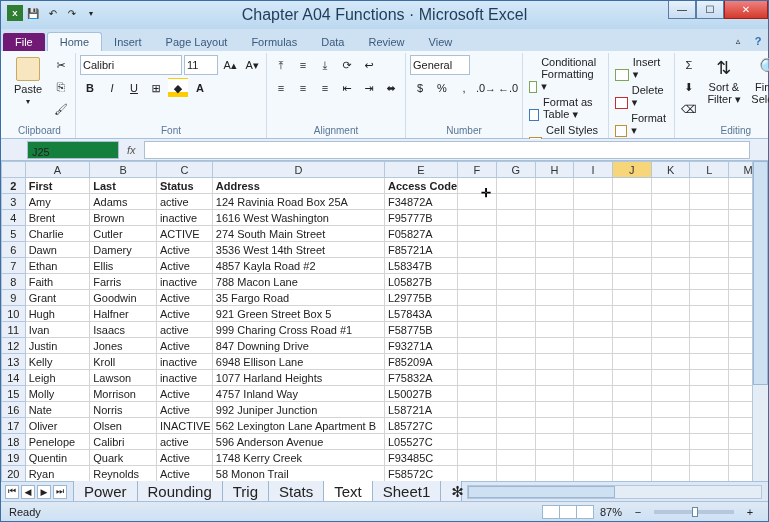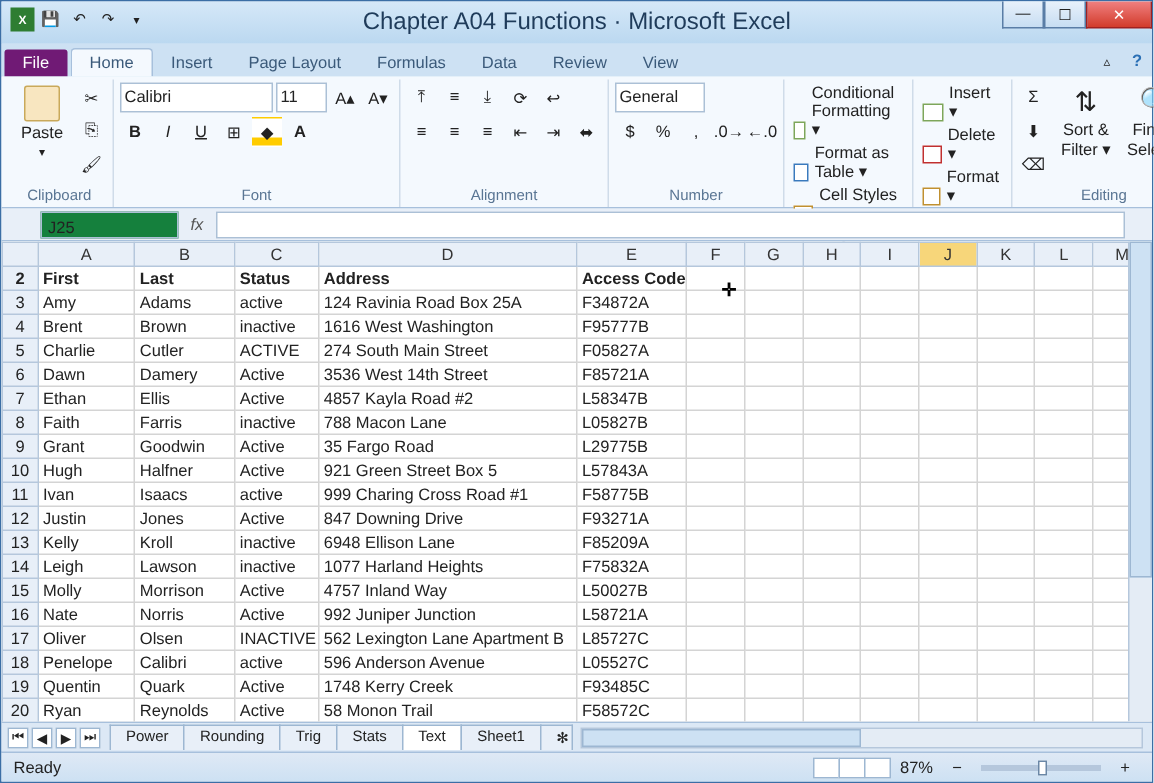--- a/index.html
+++ b/index.html
@@ -35,21 +35,21 @@
 .fxbar{flex:1;height:18px;border:1px solid #abc0d6;background:#fff;margin-right:18px}
 .sheet{flex:1;overflow:hidden;position:relative;background:#fff}
 table{border-collapse:collapse;table-layout:fixed;width:100%}
 th,td{border:1px solid #d4d4d4;height:16px;padding:0 3px;font-size:11px;text-align:left;white-space:nowrap;overflow:hidden}
 th{background:#e8eff8;font-weight:normal;text-align:center;color:#333;border-color:#b5c7dc}
 td.rh{background:#e8eff8;text-align:center;border-color:#b5c7dc;width:22px}
 tr.hdr td{font-weight:bold}
 .sheettabs{height:20px;background:#dce8f5;border-top:1px solid #a7c0dc;display:flex;align-items:center;padding-left:4px;gap:0}
 .sheettabs .nav{display:flex;gap:2px;margin-right:6px}
 .sheettabs .nav span{width:14px;height:14px;border:1px solid #9db7d2;background:#fff;font-size:9px;display:flex;align-items:center;justify-content:center;cursor:pointer}
-.stab{padding:2px 10px;background:#e8eff8;border:1px solid #9db7d2;border-bottom:none;font-size:10px;cursor:pointer;margin-right:-1px}
+.stab{padding:2px 10px;background:#e8eff8;border:1px solid #9db7d2;border-bottom:none;font-size:15px;cursor:pointer;margin-right:-1px}
 .stab.active{background:#fff;font-weight:normal}
 .hscroll{flex:1;margin:0 6px;height:14px;background:#e4ecf5;border:1px solid #b5c7dc;position:relative}
 .hscroll .thumb{position:absolute;left:0;top:0;width:50%;height:100%;background:#cde1f3;border:1px solid #9db7d2}
 .status{height:20px;background:linear-gradient(#dfe9f5,#cde1f3);border-top:1px solid #a7c0dc;display:flex;align-items:center;justify-content:space-between;padding:0 8px;font-size:10px}
 .status .right{display:flex;align-items:center;gap:6px}
 .viewbtns{display:flex}
 .viewbtns span{width:18px;height:14px;border:1px solid #9db7d2;background:#fff;margin-left:-1px;cursor:pointer}
 .zslider{width:80px;height:4px;background:#b5c7dc;position:relative}
 .zslider .thumb{position:absolute;left:38px;top:-3px;width:6px;height:10px;background:#fff;border:1px solid #6a87a6}
 .cursor-plus{position:absolute;font-size:12px;font-weight:bold;color:#000;pointer-events:none}

